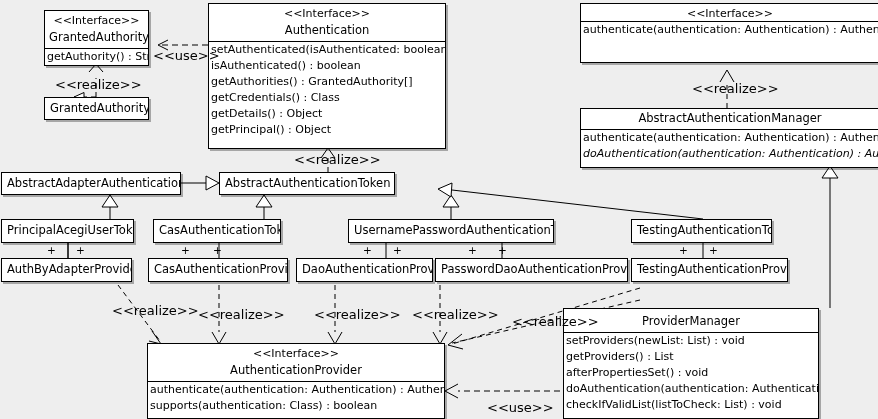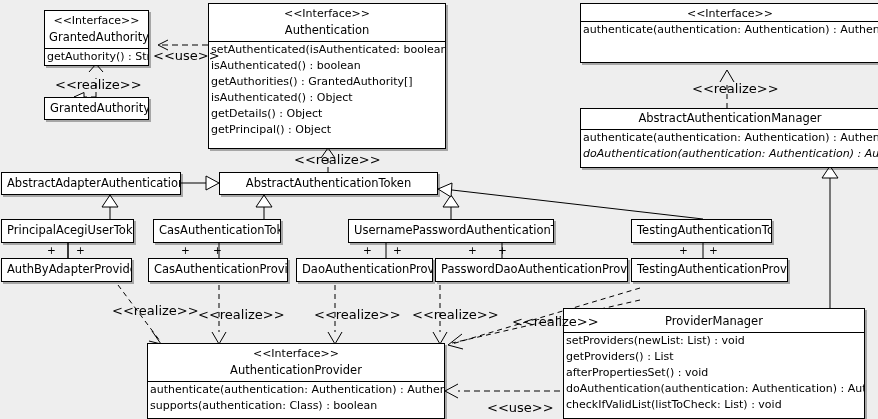--- a/index.html
+++ b/index.html
@@ -173,21 +173,21 @@
     <div class="cname">GrantedAuthorityImpl</div>
   </div>
 
   <div class="uml-class" style="left:208px;top:3px;width:238px;height:146px;">
     <div class="stereo">&lt;&lt;Interface&gt;&gt;</div>
     <div class="cname">Authentication</div>
     <div class="compartment">
       <div class="member">setAuthenticated(isAuthenticated: boolean) : void</div>
       <div class="member">isAuthenticated() : boolean</div>
       <div class="member">getAuthorities() : GrantedAuthority[]</div>
-      <div class="member">isAuthenticated() : Object</div>
+      <div class="member">getCredentials() : Class</div>
       <div class="member">getDetails() : Object</div>
       <div class="member">getPrincipal() : Object</div>
     </div>
   </div>
 
   <div class="uml-class" style="left:580px;top:3px;width:300px;height:60px;">
     <div class="stereo">&lt;&lt;Interface&gt;&gt;</div>
     <div class="compartment">
       <div class="member">authenticate(authentication: Authentication) : Authentication</div>
     </div>
@@ -198,21 +198,21 @@
     <div class="compartment">
       <div class="member">authenticate(authentication: Authentication) : Authentication</div>
       <div class="member abstract">doAuthentication(authentication: Authentication) : Authentication</div>
     </div>
   </div>
 
   <div class="uml-class simple" style="left:1px;top:172px;width:180px;height:23px;">
     <div class="cname abstract">AbstractAdapterAuthenticationToken</div>
   </div>
 
-  <div class="uml-class simple" style="left:219px;top:172px;width:219px;height:23px;">
+  <div class="uml-class simple" style="left:219px;top:172px;width:176px;height:23px;">
     <div class="cname abstract">AbstractAuthenticationToken</div>
   </div>
 
   <div class="uml-class simple" style="left:1px;top:219px;width:133px;height:24px;">
     <div class="cname">PrincipalAcegiUserToken</div>
   </div>
 
   <div class="uml-class simple" style="left:153px;top:219px;width:128px;height:24px;">
     <div class="cname">CasAuthenticationToken</div>
   </div>
@@ -247,21 +247,21 @@
 
   <div class="uml-class" style="left:147px;top:343px;width:298px;height:76px;">
     <div class="stereo">&lt;&lt;Interface&gt;&gt;</div>
     <div class="cname">AuthenticationProvider</div>
     <div class="compartment">
       <div class="member">authenticate(authentication: Authentication) : Authentication</div>
       <div class="member">supports(authentication: Class) : boolean</div>
     </div>
   </div>
 
-  <div class="uml-class" style="left:563px;top:308px;width:302px;height:111px;">
+  <div class="uml-class" style="left:563px;top:308px;width:256px;height:111px;">
     <div class="cname" style="padding-top:5px;">ProviderManager</div>
     <div class="compartment">
       <div class="member">setProviders(newList: List) : void</div>
       <div class="member">getProviders() : List</div>
       <div class="member">afterPropertiesSet() : void</div>
       <div class="member">doAuthentication(authentication: Authentication) : Authentication</div>
       <div class="member">checkIfValidList(listToCheck: List) : void</div>
     </div>
   </div>
 

